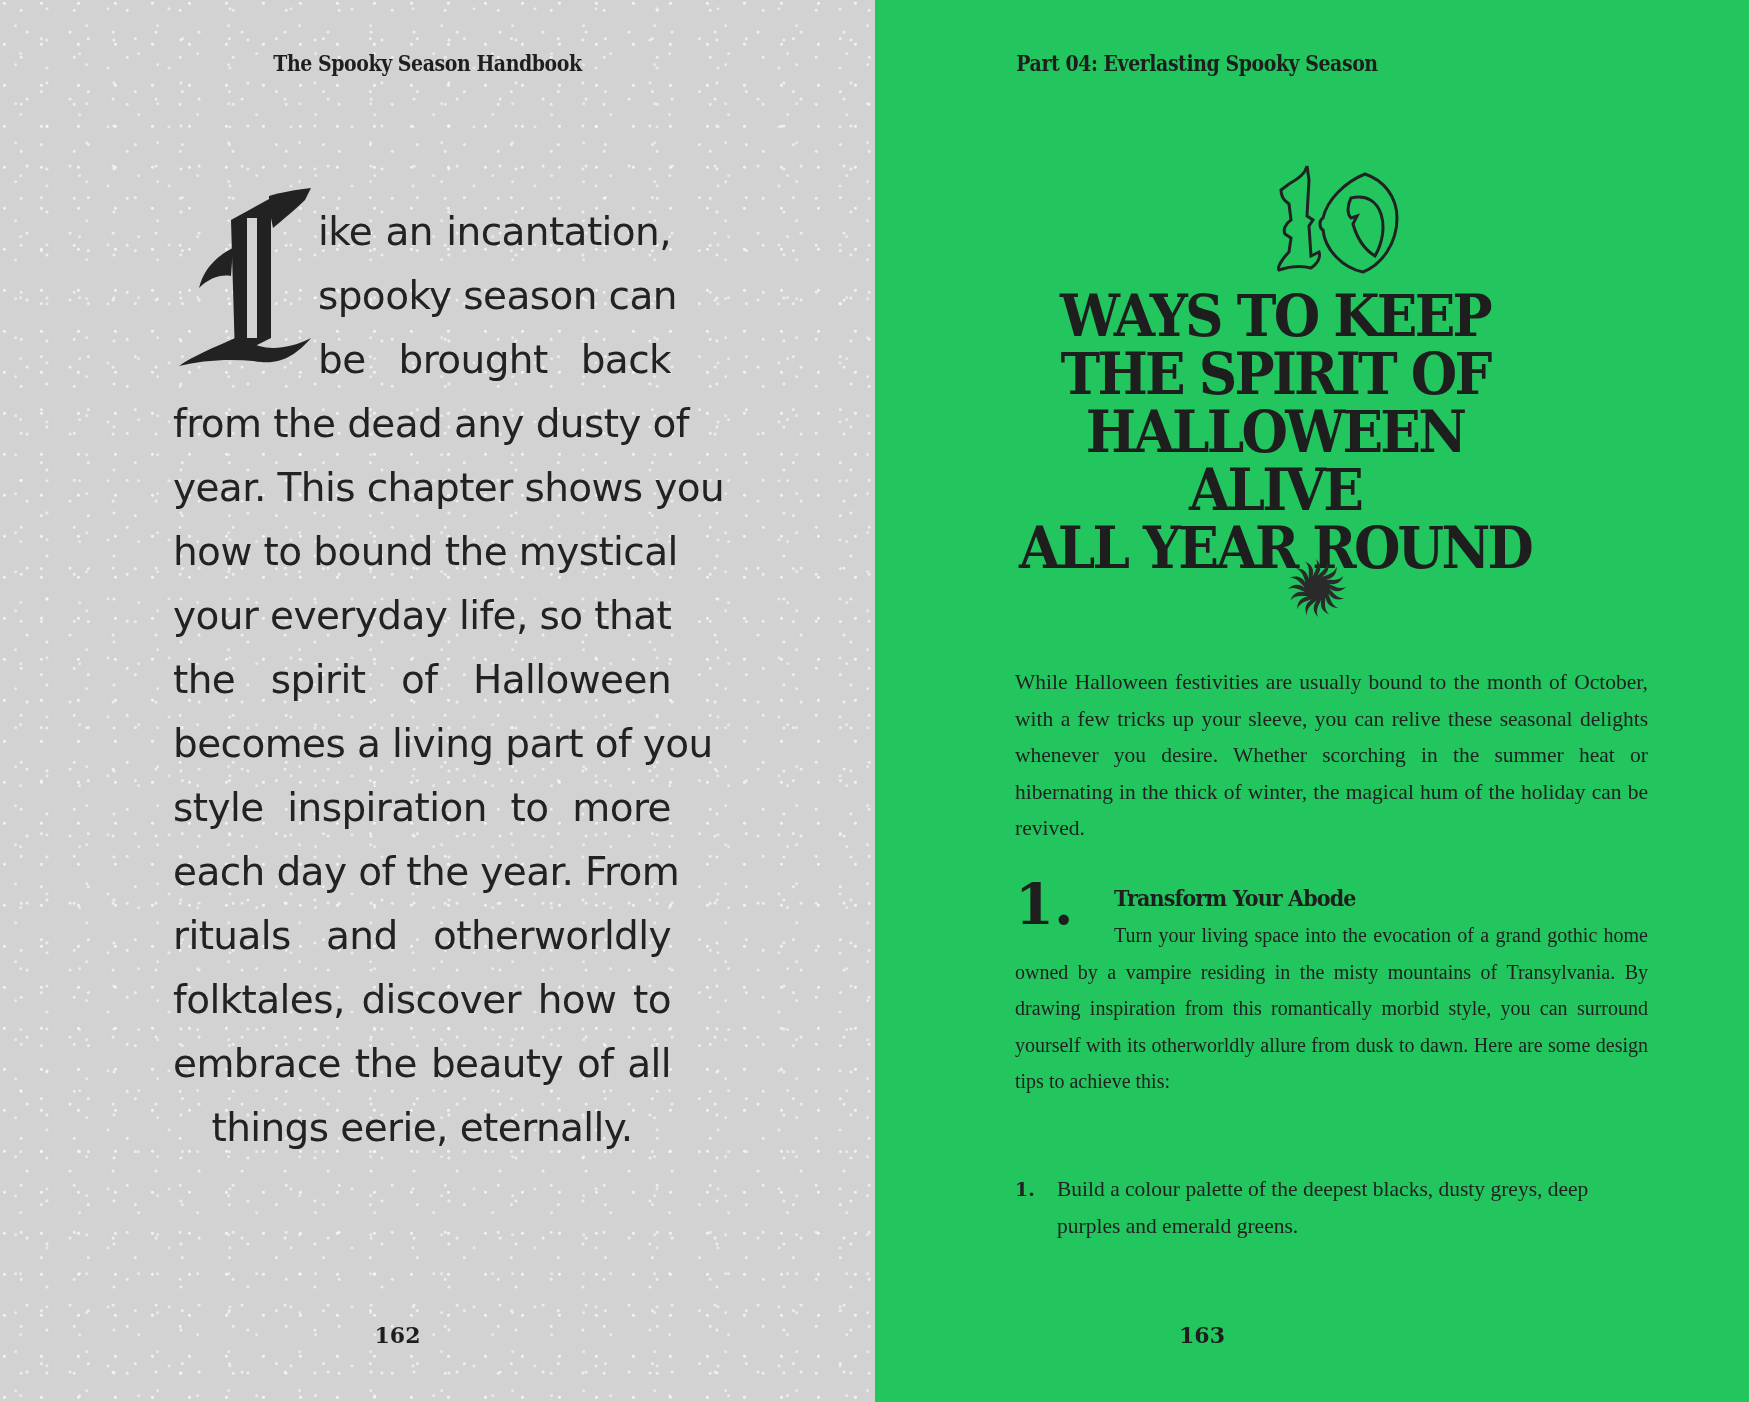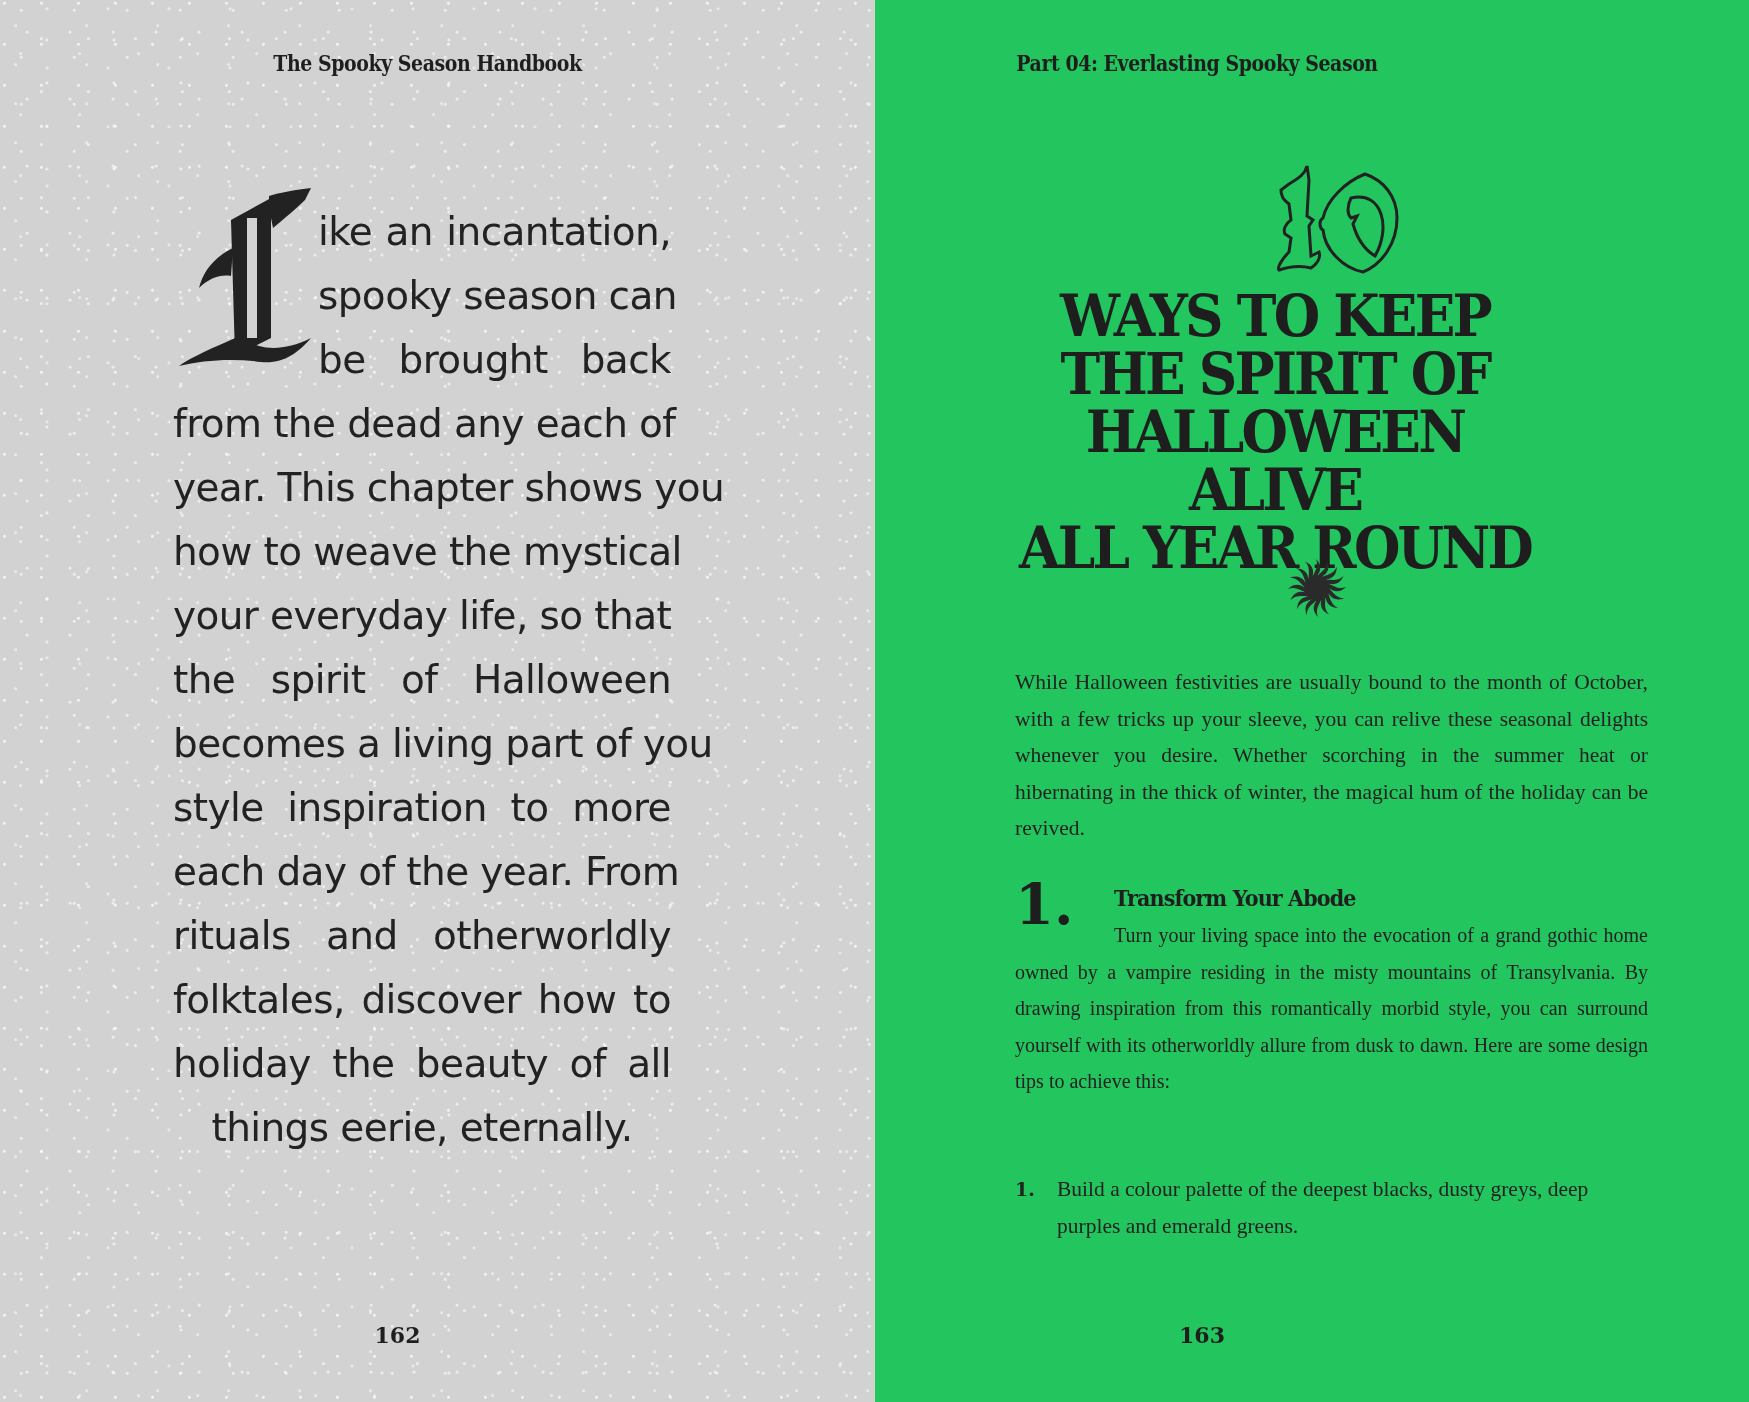--- a/index.html
+++ b/index.html
@@ -100,31 +100,31 @@
       <path fill="#222" d="M58 32 L98 10 L98 150 L62 168 Z"></path>
       <path fill="#222" d="M60 60 C40 70 30 84 26 100 C36 90 48 86 58 88 Z"></path>
       <path fill="#222" d="M62 150 C40 160 20 168 6 178 C30 172 60 170 88 174 C110 176 124 166 138 150 C118 160 100 162 86 158 Z"></path>
       <rect x="74" y="30" width="10" height="120" fill="#d2d2d2"></rect>
     </svg>
 
     <div class="left-body">
       <span class="line indent">ike an incantation,</span>
       <span class="line indent">spooky season can</span>
       <span class="line indent">be brought back</span>
-      <span class="line">from the dead any each of</span>
+      <span class="line">from the dead any dusty of</span>
       <span class="line">year. This chapter shows you</span>
-      <span class="line">how to weave the mystical</span>
+      <span class="line">how to bound the mystical</span>
       <span class="line">your everyday life, so that</span>
       <span class="line">the spirit of Halloween</span>
       <span class="line">becomes a living part of you</span>
       <span class="line">style inspiration to more</span>
       <span class="line">each day of the year. From</span>
       <span class="line">rituals and otherworldly</span>
       <span class="line">folktales, discover how to</span>
-      <span class="line">holiday the beauty of all</span>
+      <span class="line">embrace the beauty of all</span>
       <span class="line last">things eerie, eternally.</span>
     </div>
 
     <div class="folio">162</div>
   </section>
 
   <section class="page-right">
     <div class="running-head">Part 04: Everlasting Spooky Season</div>
 
     <svg class="chapter-num" viewBox="0 0 130 115">

